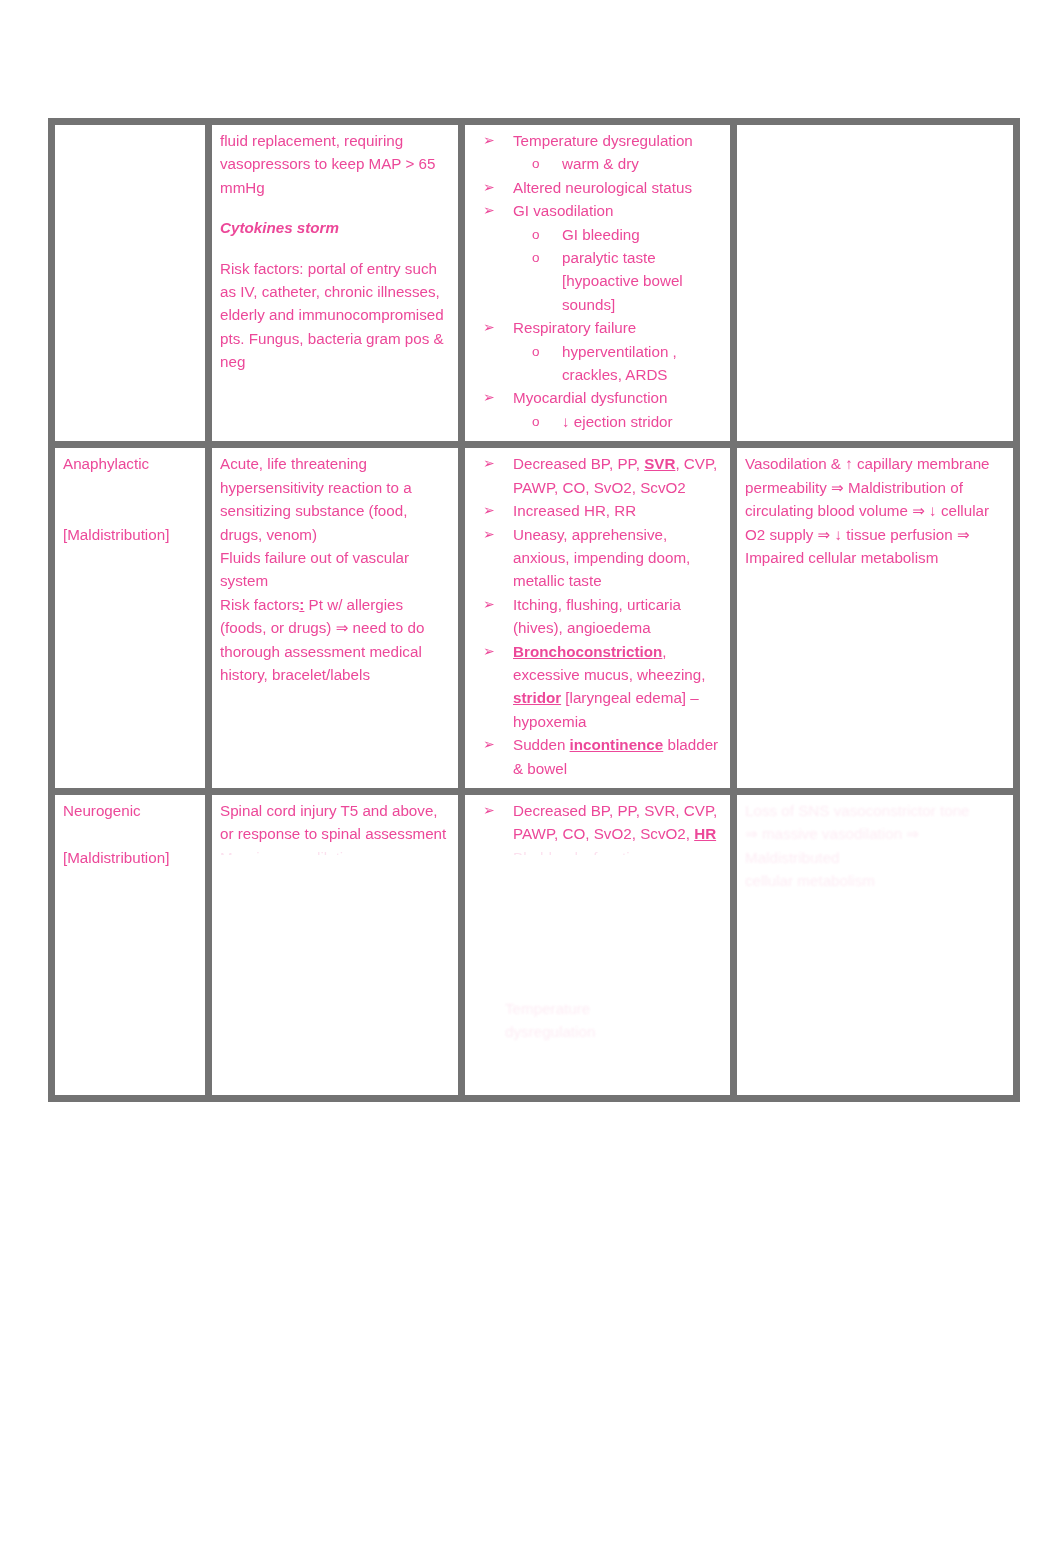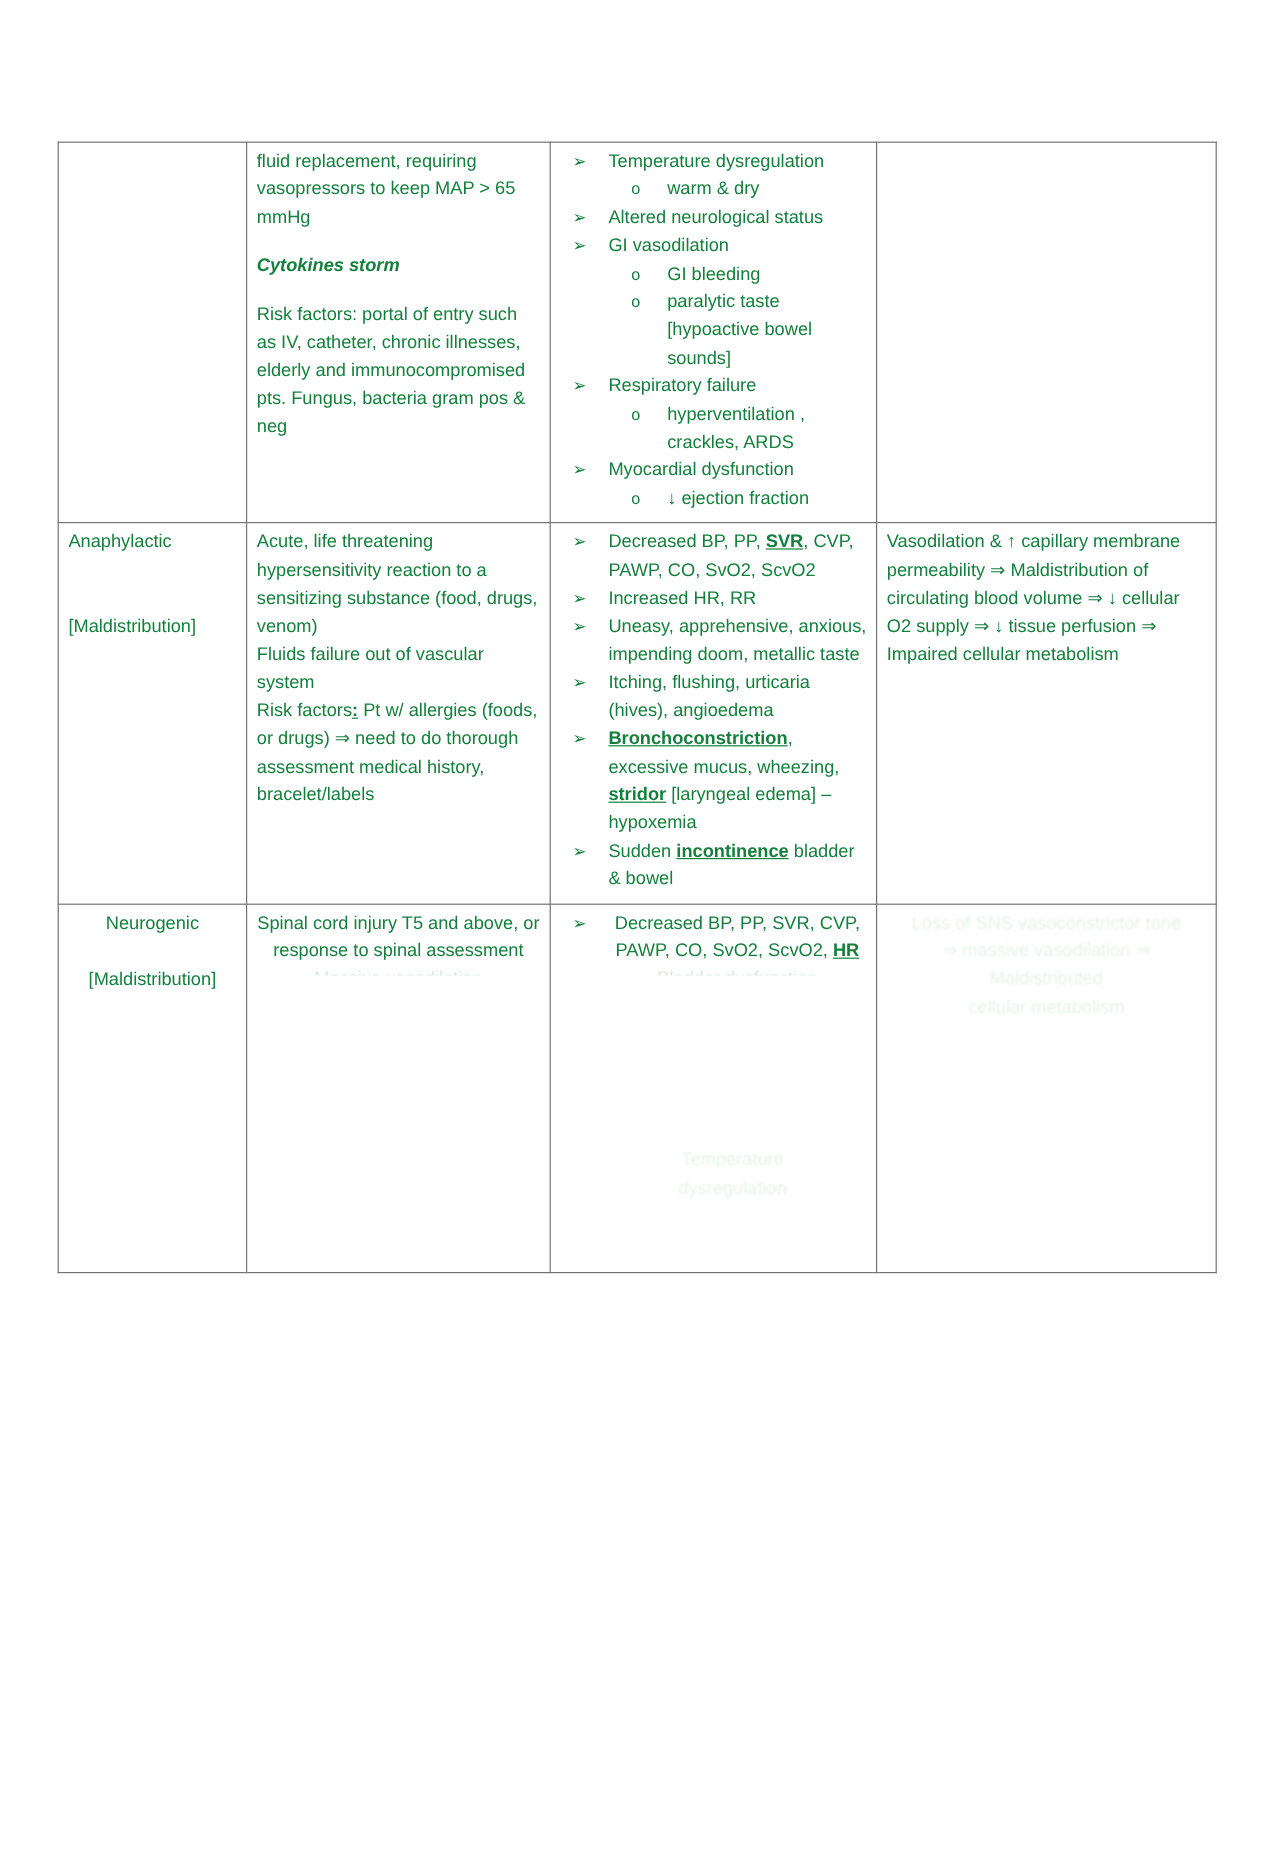--- a/index.html
+++ b/index.html
@@ -28,26 +28,26 @@
   .doc-table {
     position: absolute;
     left: 48px;
     top: 118px;
     width: 965px;
     border-collapse: collapse;
     table-layout: fixed;
   }
 
   .doc-table td {
-    border: 1px solid #737373;
+    border: 7px solid #737373;
     vertical-align: top;
     padding: 4px 8px 8px 8px;
     font-size: 15.2px;
     line-height: 23.4px;
-    color: #15803d;
+    color: #ec4899;
   }
 
   col.c1 { width: 157px; }
   col.c2 { width: 253px; }
   col.c3 { width: 272px; }
   col.c4 { width: 283px; }
 
   .cell-inner { position: relative; }
 
   p.para {
@@ -186,21 +186,21 @@
                   </li>
                 </ul>
               </li>
 
               <li>
                 <span class="b-marker">➢</span>
                 <span class="li-text">Myocardial dysfunction</span>
                 <ul class="lvl2">
                   <li>
                     <span class="b-marker">o</span>
-                    <span class="li-text">↓ ejection fraction</span>
+                    <span class="li-text">↓ ejection stridor</span>
                   </li>
                 </ul>
               </li>
 
             </ul>
           </div>
         </td>
 
         <td>
           <div class="cell-inner"></div>
@@ -261,21 +261,21 @@
           </div>
         </td>
 
         <td>
           <div class="cell-inner">
             <p class="para">Vasodilation &amp; ↑ capillary membrane permeability ⇒ Maldistribution of circulating blood volume ⇒ ↓ cellular O2 supply ⇒ ↓ tissue perfusion ⇒ Impaired cellular metabolism</p>
           </div>
         </td>
       </tr>
 
-      <tr style="height:307px;text-align:center;">
+      <tr style="height:307px;">
         <td>
           <div class="cell-inner">
             <p class="para">Neurogenic</p>
             <p class="para" style="margin-top:24px;">[Maldistribution]</p>
           </div>
         </td>
 
         <td>
           <div class="cell-inner faded-wrap">
             <p class="para">Spinal cord injury T5 and above, or response to spinal assessment</p>

